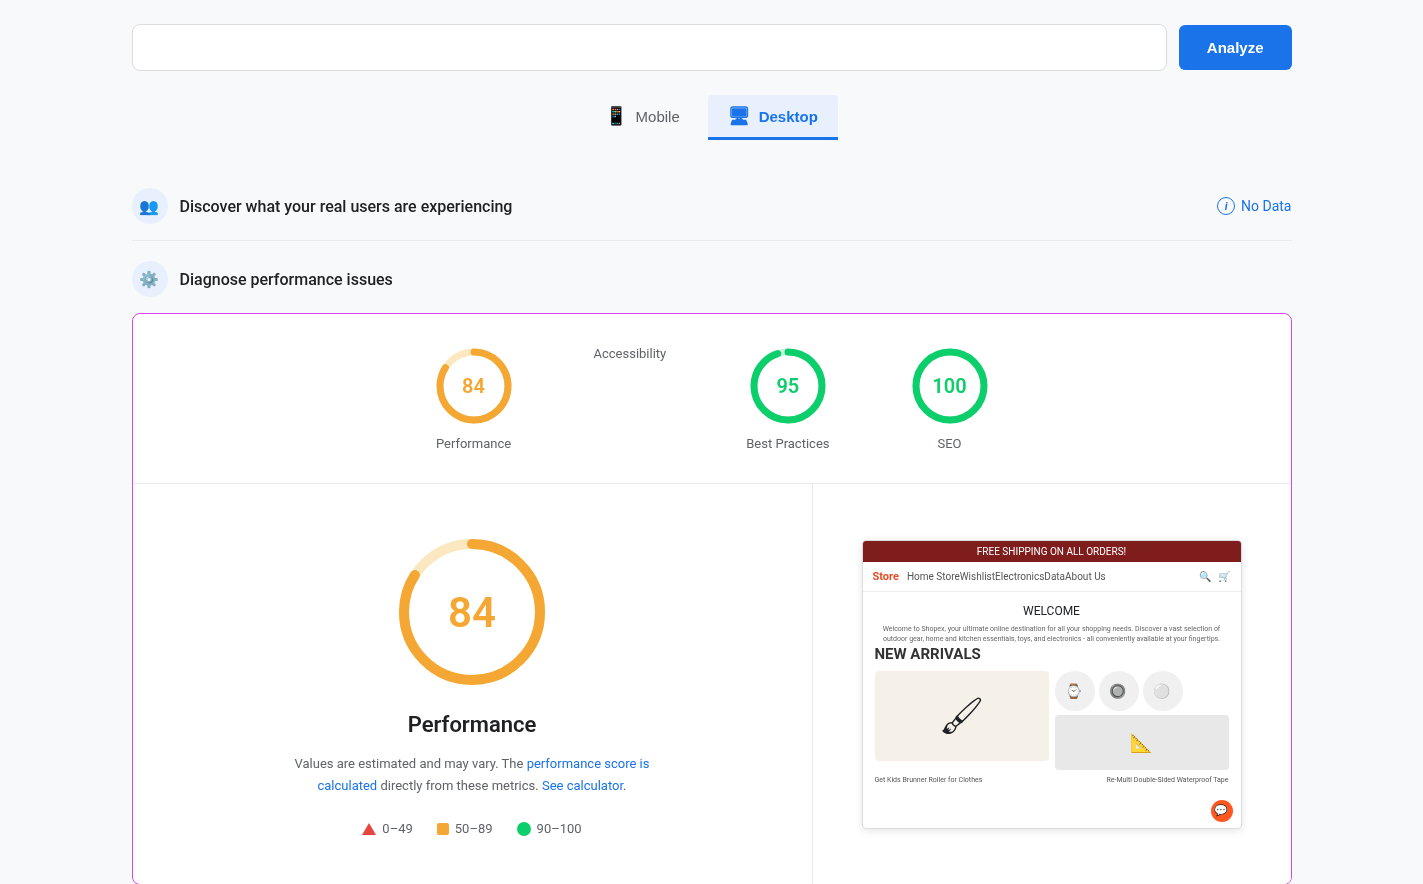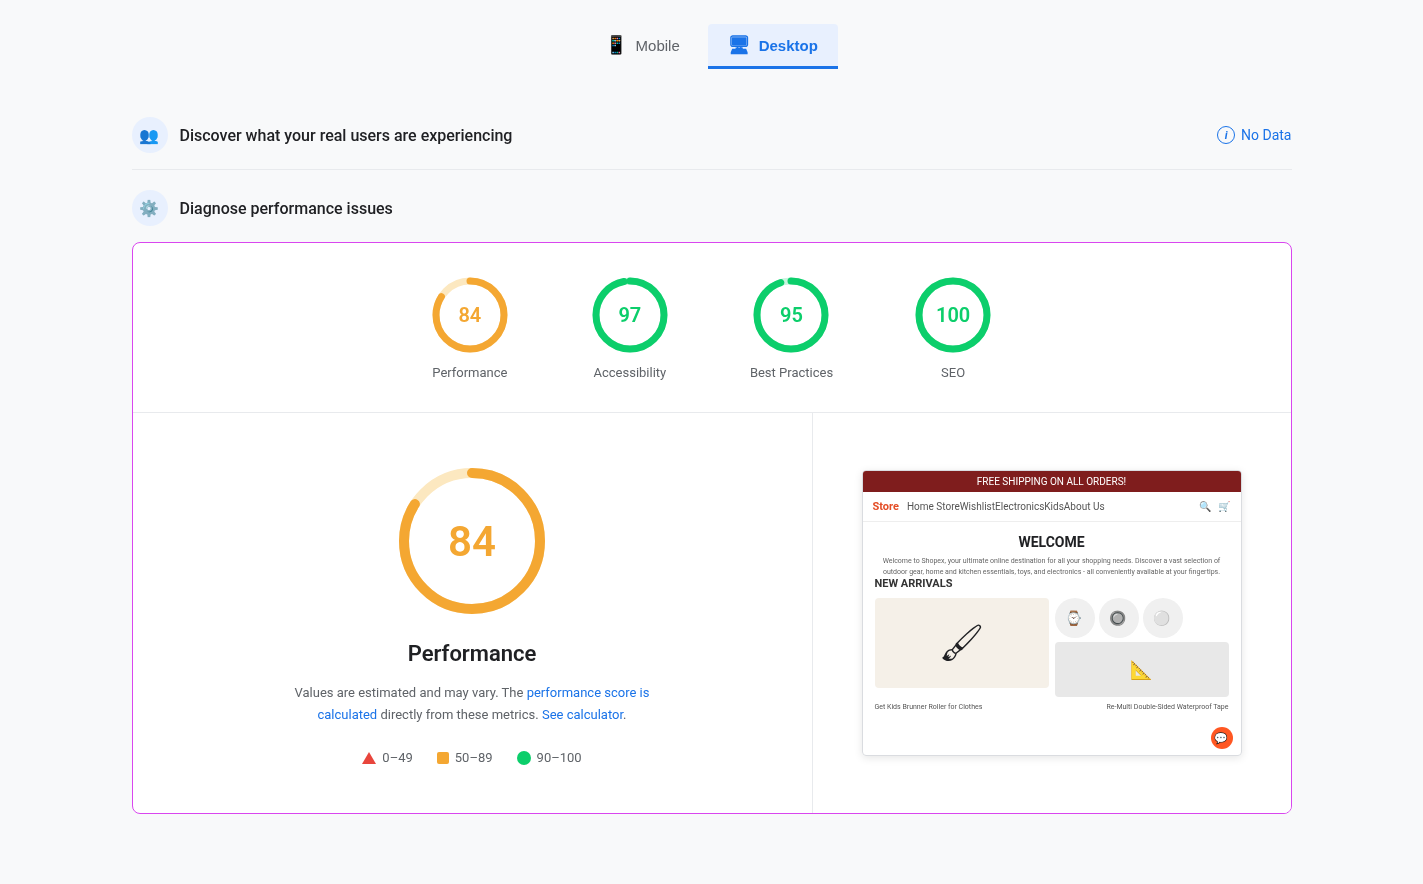--- a/index.html
+++ b/index.html
@@ -316,32 +316,32 @@
       gap: 6px;
       font-size: 10px;
       color: #555;
     }
     .screenshot-hero {
       background: #fff;
       padding: 12px;
       text-align: center;
     }
     .hero-title {
-      font-size: 14px;
-      font-weight: 700;
+      font-size: 12px;
+      font-weight: 400;
       color: #202124;
       margin-bottom: 6px;
     }
     .hero-text {
       font-size: 7px;
       color: #666;
       line-height: 1.5;
     }
     .new-arrivals-label {
-      font-size: 11px;
+      font-size: 15px;
       font-weight: 700;
       color: #333;
       text-align: left;
       margin-bottom: 8px;
     }
     .product-grid {
       display: grid;
       grid-template-columns: 1fr 1fr;
       gap: 6px;
     }
@@ -381,20 +381,24 @@
     }
     .screenshot-relative {
       position: relative;
     }
   </style>
 </head>
 <body>
 
 <div class="page-wrapper">
 
+  <div class="url-bar-section">
+    <input type="text" class="url-input" style="">
+    <button class="analyze-btn">Analyze</button>
+  </div>
 
   <div class="device-tabs">
     <button class="device-tab">
       <span class="tab-icon">📱</span>
       <span>Mobile</span>
     </button>
     <button class="device-tab active">
       <span class="tab-icon">🖥</span>
       <span>Desktop</span>
     </button>
@@ -424,27 +428,20 @@
             <svg width="80" height="80" viewBox="0 0 80 80">
               <circle cx="40" cy="40" r="34" fill="none" stroke="#fce8c0" stroke-width="7"></circle>
               <circle cx="40" cy="40" r="34" fill="none" stroke="#f4a732" stroke-width="7" stroke-dasharray="213.6" stroke-dashoffset="34.2" stroke-linecap="round"></circle>
             </svg>
             <span class="score-value" style="color:#f4a732;">84</span>
           </div>
           <span class="score-label">Performance</span>
         </div>
 
         <div class="score-item">
-          <div class="score-circle">
-            <svg width="80" height="80" viewBox="0 0 80 80">
-              <circle cx="40" cy="40" r="34" fill="none" stroke="#c8f5df" stroke-width="7"></circle>
-              <circle cx="40" cy="40" r="34" fill="none" stroke="#0cce6b" stroke-width="7" stroke-dasharray="213.6" stroke-dashoffset="6.4" stroke-linecap="round"></circle>
-            </svg>
-            <span class="score-value" style="color:#0cce6b;">97</span>
-          </div>
           <span class="score-label">Accessibility</span>
         </div>
 
         <div class="score-item">
           <div class="score-circle">
             <svg width="80" height="80" viewBox="0 0 80 80">
               <circle cx="40" cy="40" r="34" fill="none" stroke="#c8f5df" stroke-width="7"></circle>
               <circle cx="40" cy="40" r="34" fill="none" stroke="#0cce6b" stroke-width="7" stroke-dasharray="213.6" stroke-dashoffset="10.7" stroke-linecap="round"></circle>
             </svg>
             <span class="score-value" style="color:#0cce6b;">95</span>
@@ -503,21 +500,21 @@
           <div class="screenshot-wrapper screenshot-relative">
 
             <div class="screenshot-bar">FREE SHIPPING ON ALL ORDERS!</div>
 
             <div class="screenshot-nav">
               <span class="nav-logo">Store</span>
               <div class="nav-links">
                 <span>Home Store</span>
                 <span>Wishlist</span>
                 <span>Electronics</span>
-                <span>Kids</span>
+                <span>Data</span>
                 <span>About Us</span>
               </div>
               <div class="nav-icons">
                 <span>🔍</span>
                 <span>🛒</span>
               </div>
             </div>
 
             <div class="screenshot-hero">
               <div class="hero-title">WELCOME</div>

